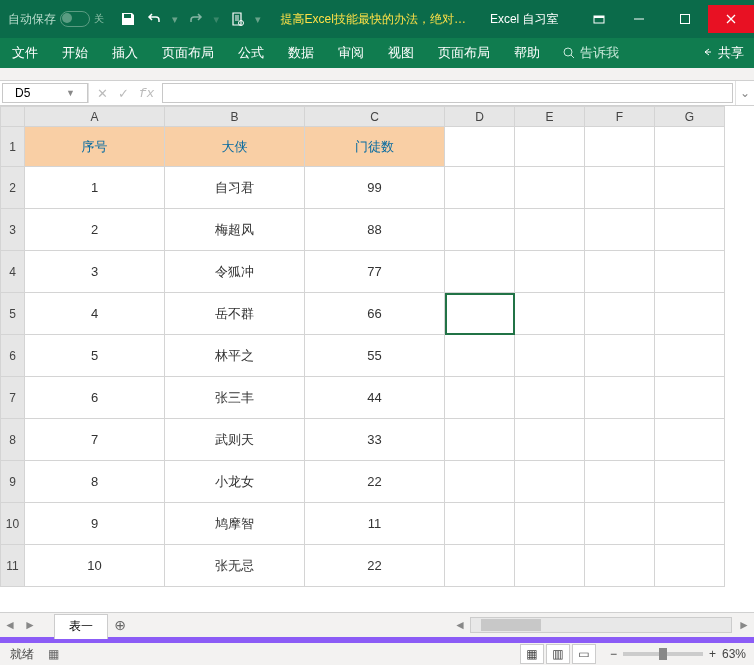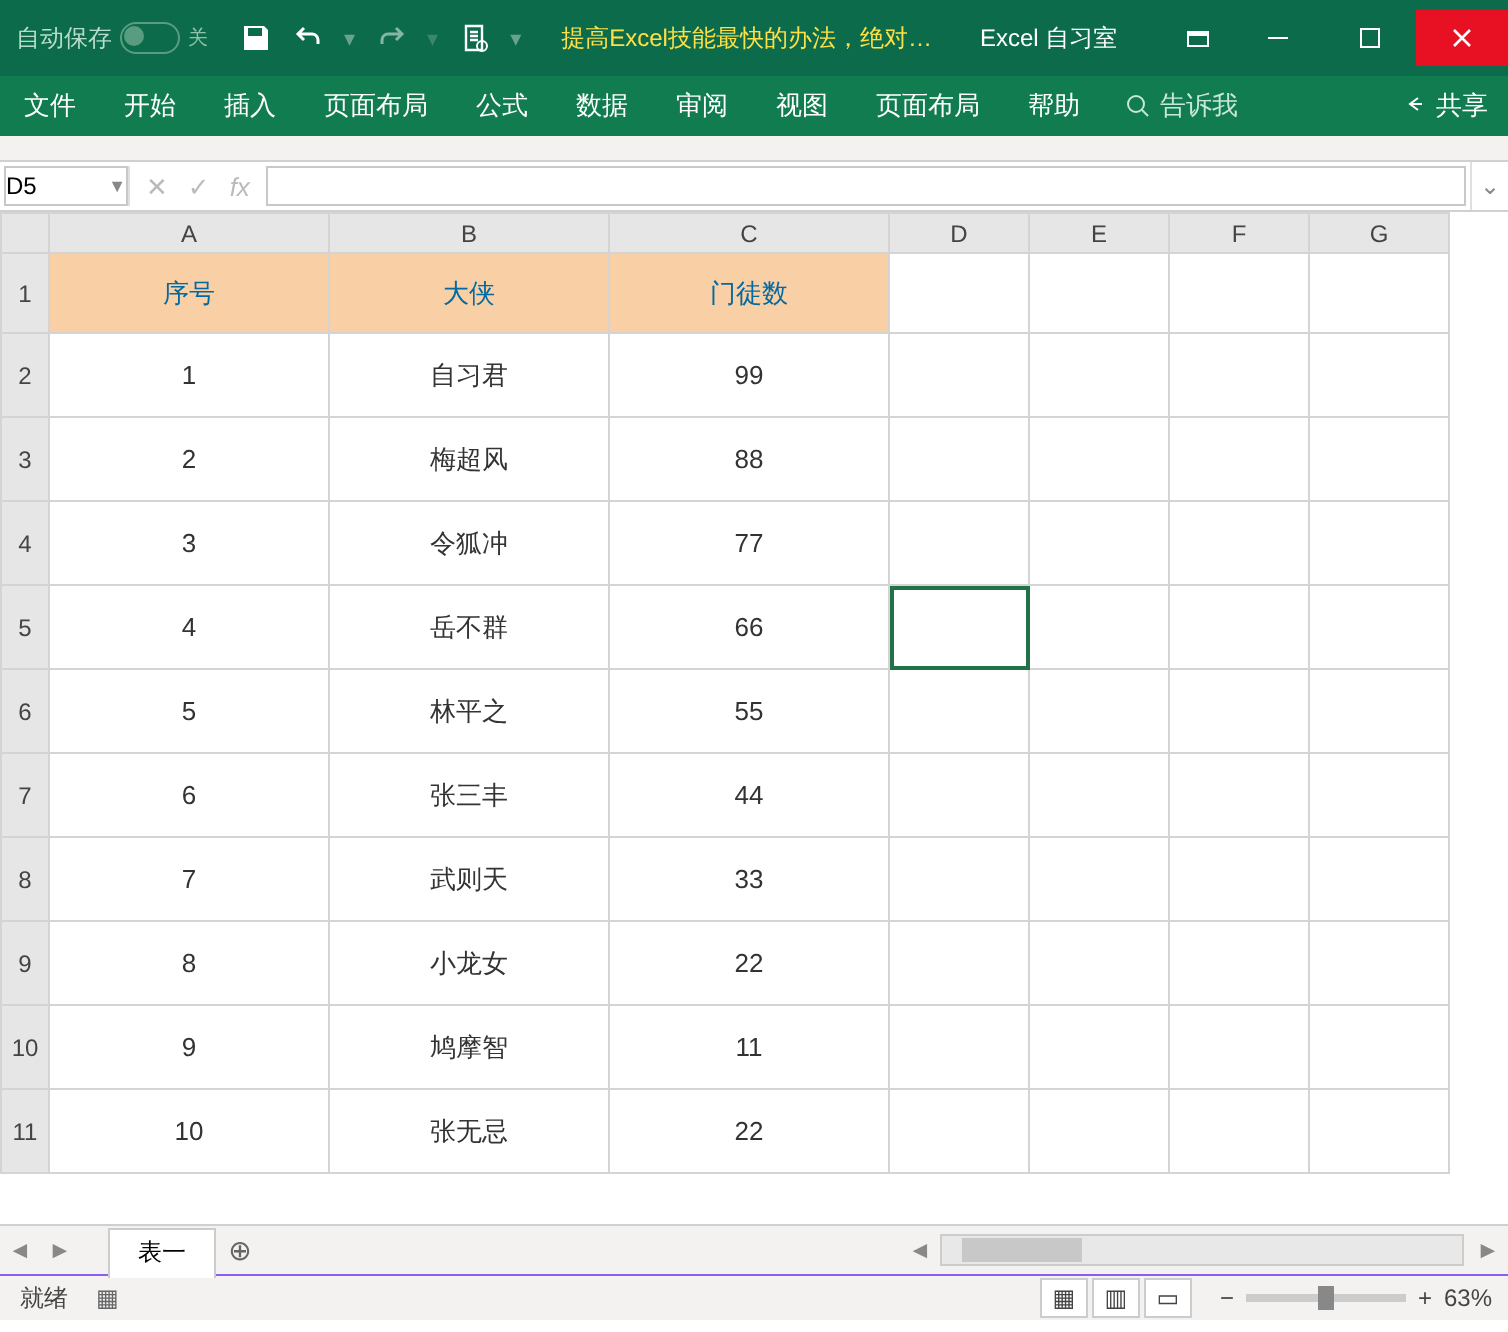--- a/index.html
+++ b/index.html
@@ -19,25 +19,25 @@
 .titlebar .winbtn.close{background:#e81123}
 .titlebar .winbtn.ribbon-toggle{width:34px}
 .ribbon{height:30px;background:#107c4f;display:flex;align-items:center;color:#fff;font-size:13px}
 .ribbon .tab{padding:0 12px;height:100%;display:flex;align-items:center;cursor:pointer}
 .ribbon .tell{display:flex;align-items:center;gap:4px;padding:0 10px;color:#c7e8d9}
 .ribbon .tell svg{width:14px;height:14px}
 .ribbon .spacer2{flex:1}
 .ribbon .share{padding:0 10px;display:flex;align-items:center;gap:4px;color:#fff}
 .ribbon-body{height:12px;background:#f3f2f1;border-bottom:1px solid #d0d0d0}
 .formula-row{height:24px;display:flex;align-items:stretch;border-bottom:1px solid #d0d0d0;background:#fff}
-.namebox{width:60px;border:1px solid #c8c8c8;margin:2px 0 2px 2px;display:flex;align-items:center;justify-content:space-between;padding:0 0;font-size:12px}
+.namebox{width:60px;border:1px solid #c8c8c8;margin:2px 0 2px 2px;display:flex;align-items:center;justify-content:space-between;padding:0 12px;font-size:12px}
 .namebox .dd{color:#888;font-size:9px}
 .fn-btns{display:flex;align-items:center;gap:10px;padding:0 8px;border-left:1px solid #e0e0e0;margin:2px 0}
 .fn-btns span{color:#bbb;font-size:13px;cursor:pointer}
-.fx{font-style:italic;font-family:Liberation Sans, sans-serif;color:#666}
+.fx{font-style:italic;font-family:Liberation Mono, monospace;color:#666}
 .formula-input{flex:1;border:1px solid #c8c8c8;margin:2px 2px 2px 0;padding:0 4px;display:flex;align-items:center;color:#333}
 .formula-expand{width:18px;display:flex;align-items:center;justify-content:center;color:#888;border-left:1px solid #e0e0e0}
 
 .grid-area{position:relative;height:506px;overflow:hidden}
 .grid{border-collapse:collapse;table-layout:fixed}
 .grid th,.grid td{border:1px solid #d4d4d4;padding:0;font-weight:normal;text-align:center;vertical-align:middle;box-sizing:border-box}
 .grid thead th{background:#e6e6e6;color:#444;height:20px;font-size:12px}
 .grid thead th.corner{background:#e6e6e6;width:24px}
 .grid tbody th.rowhdr{background:#e6e6e6;color:#444;width:24px;font-size:12px;text-align:center}
 .colA{width:140px}.colB{width:140px}.colC{width:140px}
@@ -49,21 +49,21 @@
 .active-cell{outline:2px solid #217346;outline-offset:-2px}
 
 .sheettabs{height:24px;border-top:1px solid #d0d0d0;background:#f3f2f1;display:flex;align-items:center;font-size:12px}
 .sheettabs .navbtn{width:20px;display:flex;align-items:center;justify-content:center;color:#888;cursor:pointer}
 .sheettabs .tabitem{padding:0 14px;height:100%;display:flex;align-items:center;background:#fff;border:1px solid #ccc;border-bottom:none;position:relative;top:1px}
 .sheettabs .addsheet{width:24px;display:flex;align-items:center;justify-content:center;color:#666;font-size:14px;cursor:pointer}
 .sheettabs .hspacer{flex:1}
 .sheettabs .hscroll{width:260px;height:14px;background:#e8e8e8;border:1px solid #ccc;margin-right:18px;position:relative}
 .sheettabs .hscroll .thumb{position:absolute;left:10px;width:60px;top:1px;bottom:1px;background:#c8c8c8}
 
-.statusbar{height:22px;background:#f3f2f1;border-top:1px solid #8b5cf6;display:flex;align-items:center;font-size:12px;color:#444}
+.statusbar{height:22px;background:#f3f2f1;border-top:6px solid #8b5cf6;display:flex;align-items:center;font-size:12px;color:#444}
 .statusbar .ready{padding:0 10px}
 .statusbar .macroicon{padding:0 4px;color:#666}
 .statusbar .spacer3{flex:1}
 .statusbar .viewbtns{display:flex;gap:2px;padding:0 6px}
 .statusbar .viewbtn{width:22px;height:18px;border:1px solid #ccc;display:flex;align-items:center;justify-content:center;background:#fff}
 .statusbar .zoom{display:flex;align-items:center;gap:6px;padding:0 8px}
 .statusbar .zslider{width:80px;height:4px;background:#ccc;position:relative}
 .statusbar .zslider::after{content:"";position:absolute;width:8px;height:12px;background:#888;top:-4px;left:36px}
 </style>
 </head>

